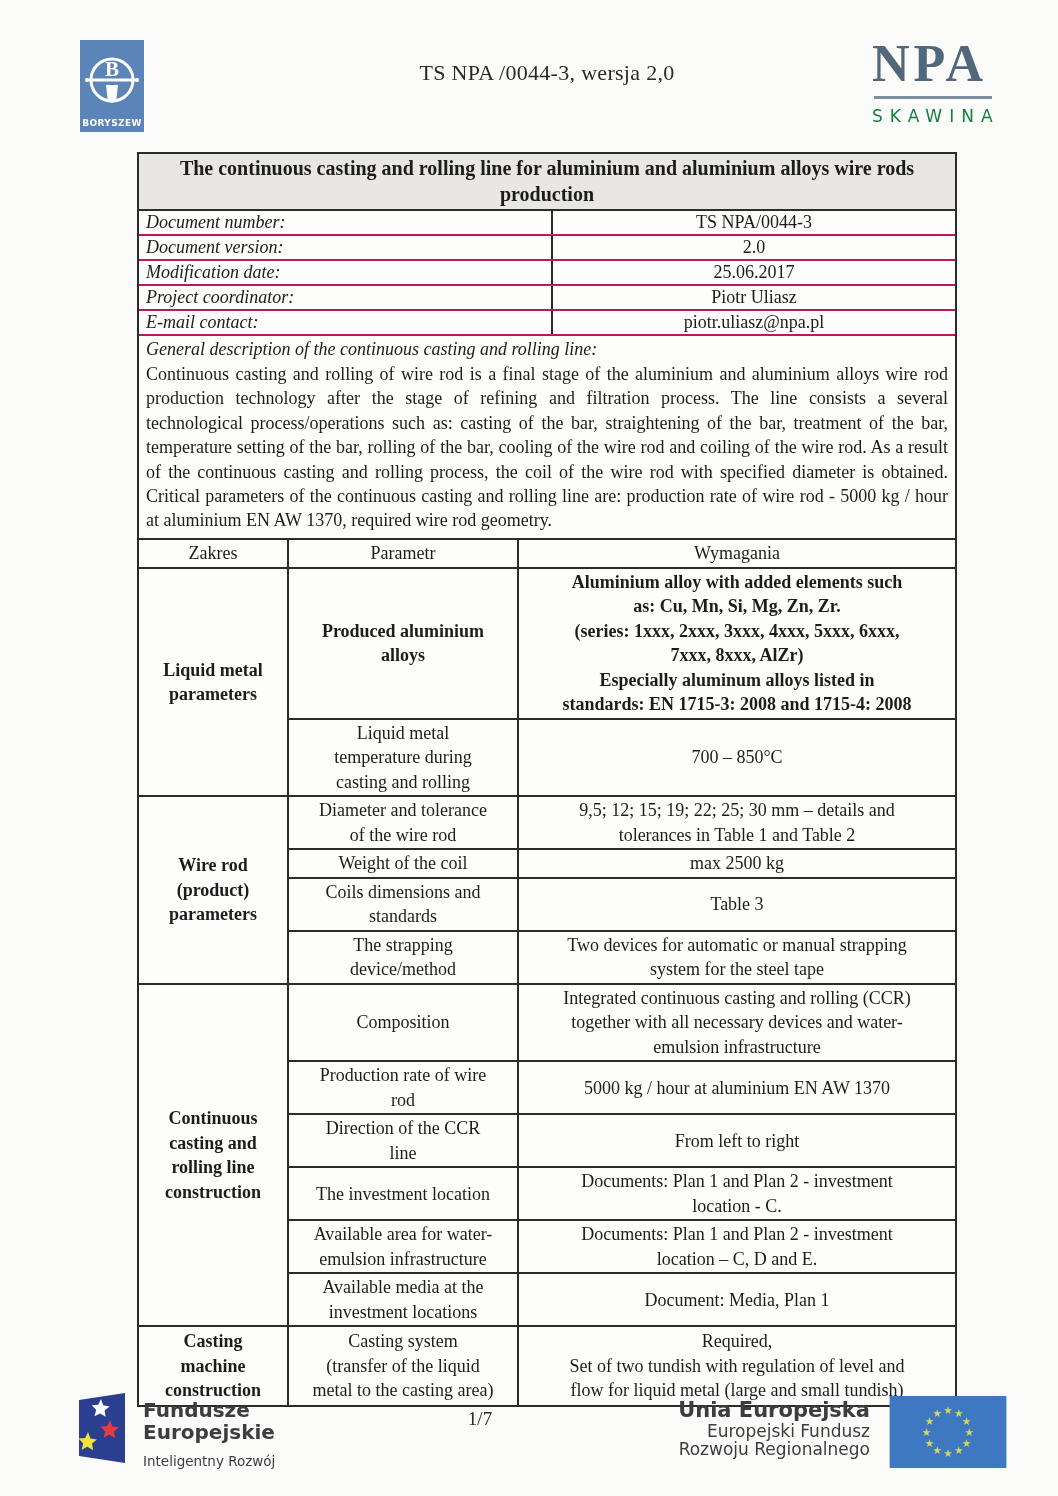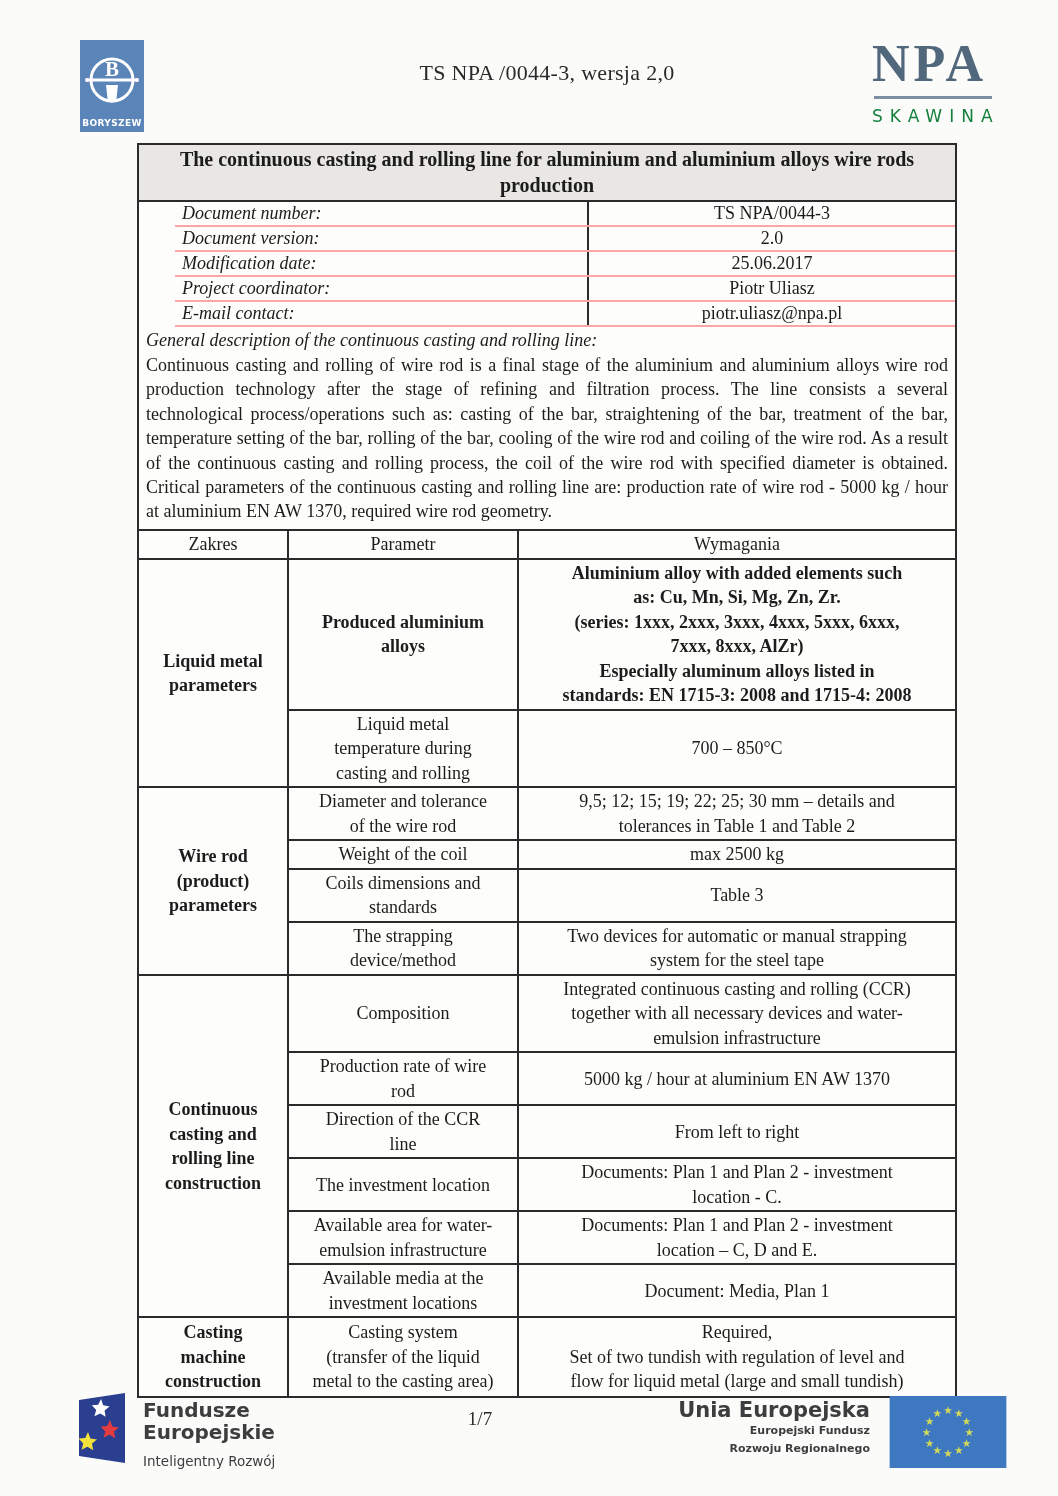--- a/index.html
+++ b/index.html
@@ -23,29 +23,29 @@
     font-family:"Liberation Serif",serif; font-weight:bold;
     font-size:52px; line-height:52px; color:#51677c; letter-spacing:4px;
   }
   .npa-line { width:118px; height:3px; background:#7d8ea0; margin:6px 0 7px 2px; }
   .npa-sub {
     font-family:"DejaVu Sans","Liberation Sans",sans-serif; font-weight:normal;
     font-size:17px; color:#15803d; letter-spacing:7px;
   }
 
   
-  .doc { position:absolute; left:137px; top:143px; width:820px; border:2px solid #2b2b2b; background:#fdfdfb; }
+  .doc { position:absolute; left:137px; top:152px; width:820px; border:2px solid #2b2b2b; background:#fdfdfb; }
 
   .title-bar {
     background:#e8e7e3; border-bottom:2px solid #2b2b2b;
     font-weight:bold; font-size:20px; line-height:26px;
     text-align:center; padding:1px 14px 2px;
   }
 
-  .meta-row { display:flex; border-bottom:2px solid #fca5a5; min-height:25px;margin-left:36px; }
+  .meta-row { display:flex; border-bottom:2px solid #be185d; min-height:25px; }
   .meta-label {
     width:414px; border-right:2px solid #2b2b2b;
     font-style:italic; font-size:18px; line-height:23px; padding:0 0 0 7px;
     display:flex; align-items:center;
   }
   .meta-value { flex:1; text-align:center; font-size:18px; line-height:23px; display:flex; align-items:center; justify-content:center; }
 
   .desc { padding:1px 7px 5px; }
   .desc-heading { font-style:italic; font-size:18px; line-height:25px; }
   .desc-body { font-size:18px; line-height:24.4px; text-align:justify; }
@@ -89,21 +89,21 @@
   .fe-text { padding-top:9px; }
   .fe-l1, .fe-l2 { font-weight:bold; font-size:20px; line-height:22px; }
   .fe-l3 { font-size:13.5px; margin-top:10px; }
 
   .page-num { position:absolute; left:440px; top:1408px; width:80px; text-align:center;
               font-size:19px; color:#2a2a2a; }
 
   .eu-block { position:absolute; right:188px; top:1398px; text-align:right;
               font-family:"DejaVu Sans","Liberation Sans",sans-serif; color:#3d3d3f; }
   .eu-l1 { font-weight:bold; font-size:21px; line-height:24px; }
-  .eu-l2, .eu-l3 { font-weight:bold; font-size:11px; line-height:18px; }
+  .eu-l2, .eu-l3 { font-weight:normal; font-size:17px; line-height:18px; }
   .eu-flag { position:absolute; right:50px; top:1396px; width:120px; height:72px; }
 </style>
 </head>
 <body>
 
 <div class="boryszew">
   <svg width="64" height="92" viewBox="0 0 64 92">
     <rect x="0" y="0" width="64" height="92" fill="#5b84b8"></rect>
     <circle cx="32" cy="40" r="21" fill="none" stroke="#ffffff" stroke-width="3"></circle>
     <line x1="7" y1="40" x2="57" y2="40" stroke="#ffffff" stroke-width="3"></line>

